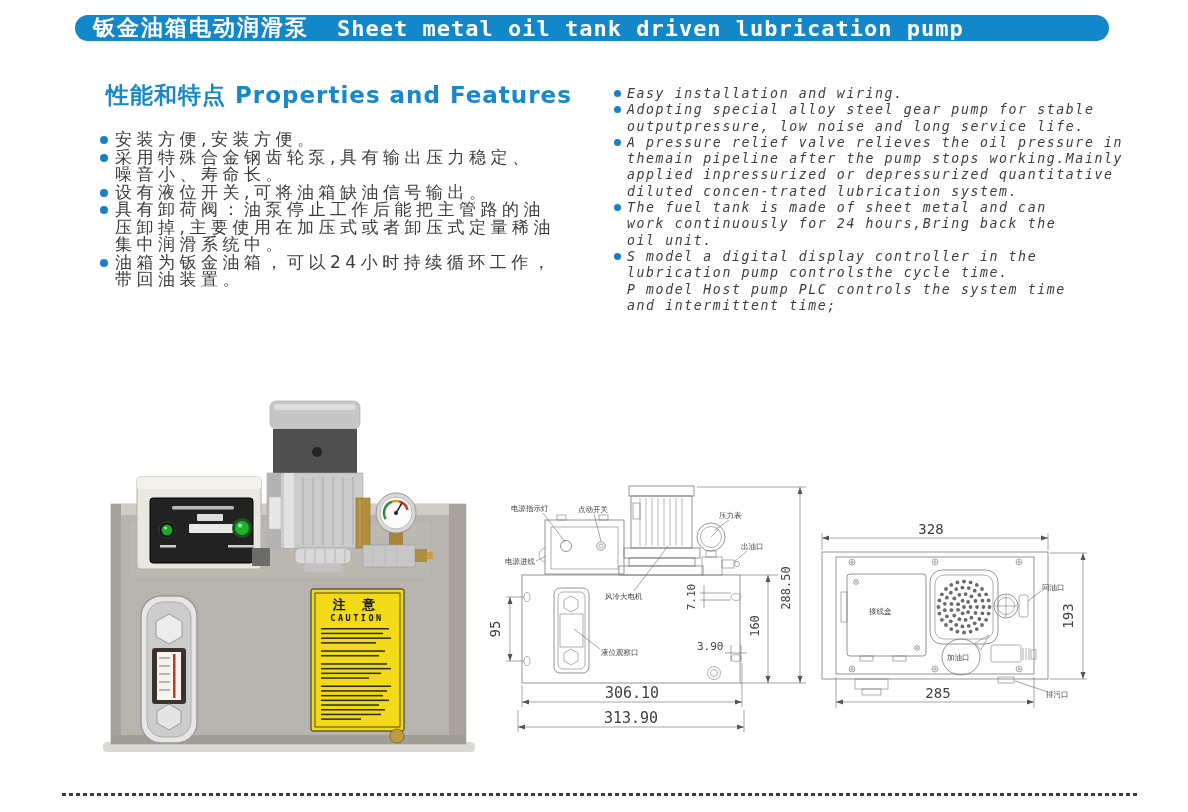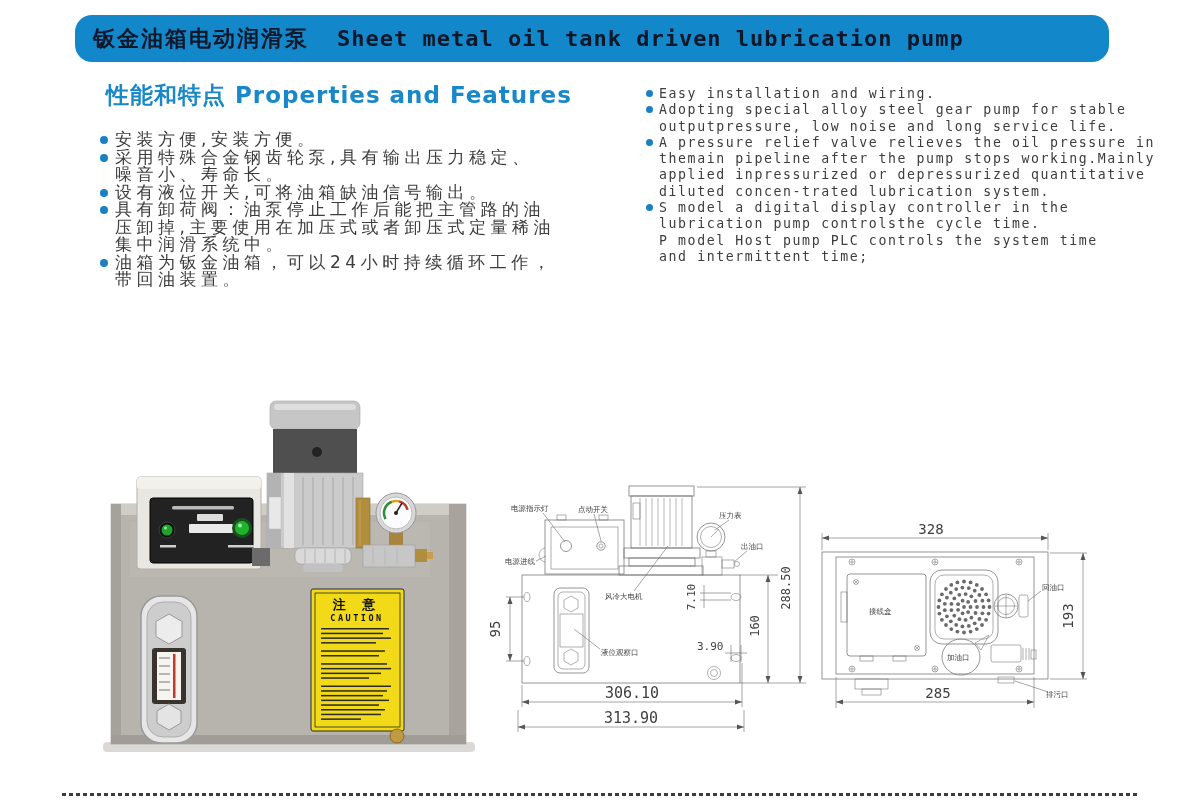--- a/index.html
+++ b/index.html
@@ -1,32 +1,32 @@
 <!DOCTYPE html>
 <html><head>
 <meta charset="utf-8">
 <style>
   html,body{margin:0;padding:0;}
   body{width:1188px;height:812px;background:#ffffff;position:relative;overflow:hidden;
        font-family:"DejaVu Sans Mono",monospace;}
-  .banner{position:absolute;left:75px;top:15px;width:1034px;height:47px;background:#1287c9;
-          border-radius:17px;color:#0f172a;display:flex;align-items:center;}
+  .banner{position:absolute;left:75px;top:15px;width:1034px;height:26px;background:#1287c9;
+          border-radius:17px;color:#ffffff;display:flex;align-items:center;}
   .banner .zh{font-family:"DejaVu Sans",sans-serif;font-size:22px;font-weight:bold;
               margin-left:18px;letter-spacing:2px;white-space:nowrap;}
   .banner .en{font-size:22px;font-weight:bold;margin-left:28px;letter-spacing:1px;white-space:nowrap;}
   .heading{position:absolute;left:106px;top:80px;font-size:23px;font-weight:bold;color:#1888c9;
            letter-spacing:1px;font-family:"DejaVu Sans",sans-serif;white-space:nowrap;}
   ul.list{position:absolute;margin:0;padding:0;list-style:none;}
   ul.list li{display:flex;align-items:flex-start;}
   .dot{flex:0 0 auto;border-radius:50%;background:#1a80c4;}
   .zh-list{left:100px;top:131px;width:505px;}
   .zh-list .dot{width:8px;height:8px;margin:5px 7px 0 0;}
   .zh-list .txt{font-family:"DejaVu Sans",sans-serif;font-size:17px;line-height:17.5px;
                 color:#3c3c3c;letter-spacing:4.5px;white-space:pre-line;}
-  .en-list{left:646px;top:86px;width:515px;}
+  .en-list{left:614px;top:86px;width:515px;font-style:italic;}
   .en-list .dot{width:7px;height:7px;margin:4px 6px 0 0;}
   .en-list .txt{font-size:13.2px;line-height:16.3px;color:#3d3d3d;letter-spacing:1.6px;
                 white-space:pre-line;}
   svg.fig{position:absolute;}
   .ln{fill:none;stroke:#7a7a7a;stroke-width:0.8;}
   .ln2{fill:none;stroke:#7a7a7a;stroke-width:0.6;}
   .ld{fill:none;stroke:#6a6a6a;stroke-width:0.6;}
   .dl{fill:none;stroke:#6a6a6a;stroke-width:0.6;}
   .ar{fill:#555;stroke:none;}
   .lbl{font-family:"DejaVu Sans",sans-serif;font-size:7.5px;fill:#3f3f3f;}
@@ -80,20 +80,26 @@
       <span class="dot"></span>
       <span class="txt">Adopting special alloy steel gear pump for stable
 outputpressure, low noise and long service life.</span>
     </li>
   <li>
       <span class="dot"></span>
       <span class="txt">A pressure relief valve relieves the oil pressure in
 themain pipeline after the pump stops working.Mainly
 applied inpressurized or depressurized quantitative
 diluted concen-trated lubrication system.</span>
+    </li>
+  <li>
+      <span class="dot"></span>
+      <span class="txt">The fuel tank is made of sheet metal and can
+work continuously for 24 hours,Bring back the
+oil unit.</span>
     </li>
   <li>
       <span class="dot"></span>
       <span class="txt">S model a digital display controller in the
 lubrication pump controlsthe cycle time.
 P model Host pump PLC controls the system time
 and intermittent time;</span>
     </li>
 </ul>
 

